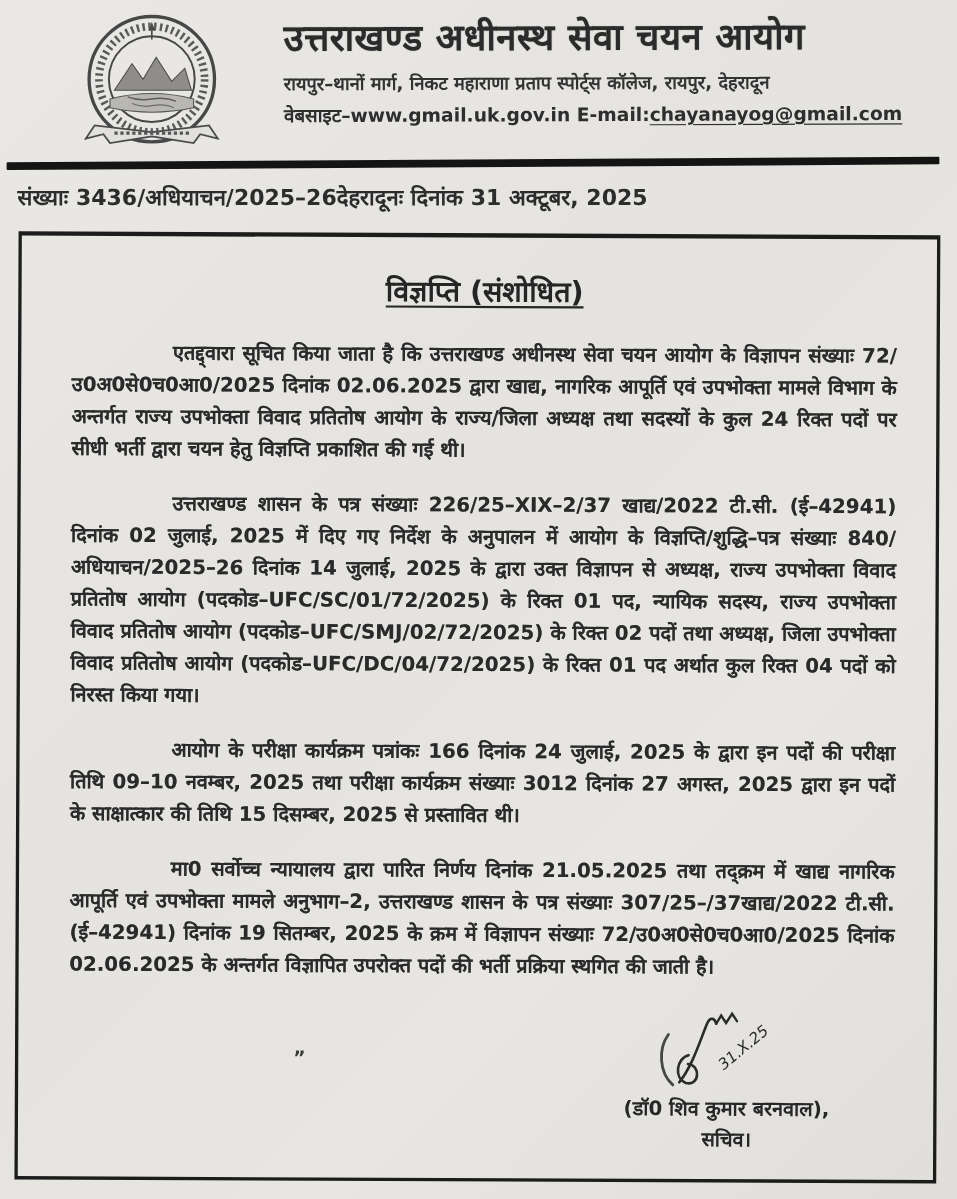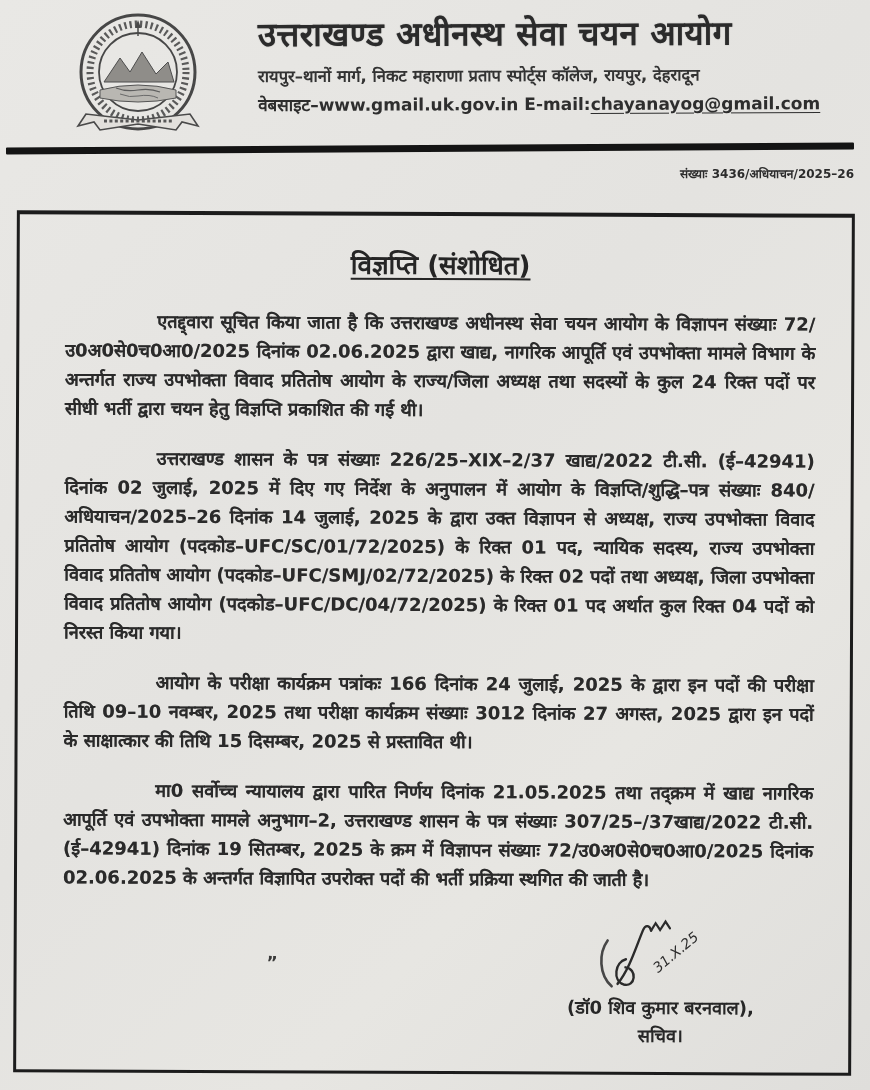--- a/index.html
+++ b/index.html
@@ -25,22 +25,22 @@
   .webline{font-size:17px;font-weight:600;margin-top:6px;color:#2e2e2e;white-space:nowrap;}
   .webline .email-link{color:#2e2e2e;text-decoration:underline;text-underline-offset:3px;font-weight:700;text-align:right;}
   
   .divider-bar{
     position:absolute;left:6px;top:145px;width:848px;height:7px;background:#141414;
     transform:rotate(-0.35deg);border-radius:1px;
   }
   
   .ref-row{
     position:absolute;left:16px;top:165px;width:838px;
-    display:flex;justify-content:flex-end;
-    font-size:12px;font-weight:700;color:#2c2c2c;
+    display:flex;justify-content:flex-start;
+    font-size:20px;font-weight:700;color:#2c2c2c;
   }
   
   .notice-box{
     position:absolute;left:15px;top:212px;width:838px;min-height:862px;
     box-sizing:border-box;border:3px solid #1c1c1c;border-top-width:4px;
     transform:rotate(0.25deg);
     padding:30px 36px 10px 46px;
   }
   .notice-title{text-align:center;margin:0 0 26px 0;}
   .notice-title span{
@@ -100,20 +100,21 @@
         <span>वेबसाइट–www.gmail.uk.gov.in</span>
         <span>E-mail:</span><a class="email-link" href="#">chayanayog@gmail.com</a>
       </div>
     </div>
   </div>
 
   <div class="divider-bar"></div>
 
   <div class="ref-row">
     <span>संख्याः 3436/अधियाचन/2025–26</span>
+    <span>देहरादूनः दिनांक 31 अक्टूबर, 2025</span>
   </div>
 
   <div class="notice-box">
     <div class="notice-title">
       <span>विज्ञप्ति (संशोधित)</span>
     </div>
 
     <p class="para">एतद्द्वारा सूचित किया जाता है कि उत्तराखण्ड अधीनस्थ सेवा चयन आयोग के विज्ञापन संख्याः 72/उ0अ0से0च0आ0/2025 दिनांक 02.06.2025 द्वारा खाद्य, नागरिक आपूर्ति एवं उपभोक्ता मामले विभाग के अन्तर्गत राज्य उपभोक्ता विवाद प्रतितोष आयोग के राज्य/जिला अध्यक्ष तथा सदस्यों के कुल 24 रिक्त पदों पर सीधी भर्ती द्वारा चयन हेतु विज्ञप्ति प्रकाशित की गई थी।</p>
     <p class="para">उत्तराखण्ड शासन के पत्र संख्याः 226/25–XIX–2/37 खाद्य/2022 टी.सी. (ई–42941) दिनांक 02 जुलाई, 2025 में दिए गए निर्देश के अनुपालन में आयोग के विज्ञप्ति/शुद्धि–पत्र संख्याः 840/अधियाचन/2025–26 दिनांक 14 जुलाई, 2025 के द्वारा उक्त विज्ञापन से अध्यक्ष, राज्य उपभोक्ता विवाद प्रतितोष आयोग (पदकोड–UFC/SC/01/72/2025) के रिक्त 01 पद, न्यायिक सदस्य, राज्य उपभोक्ता विवाद प्रतितोष आयोग (पदकोड–UFC/SMJ/02/72/2025) के रिक्त 02 पदों तथा अध्यक्ष, जिला उपभोक्ता विवाद प्रतितोष आयोग (पदकोड–UFC/DC/04/72/2025) के रिक्त 01 पद अर्थात कुल रिक्त 04 पदों को निरस्त किया गया।</p>
     <p class="para">आयोग के परीक्षा कार्यक्रम पत्रांकः 166 दिनांक 24 जुलाई, 2025 के द्वारा इन पदों की परीक्षा तिथि 09–10 नवम्बर, 2025 तथा परीक्षा कार्यक्रम संख्याः 3012 दिनांक 27 अगस्त, 2025 द्वारा इन पदों के साक्षात्कार की तिथि 15 दिसम्बर, 2025 से प्रस्तावित थी।</p>

